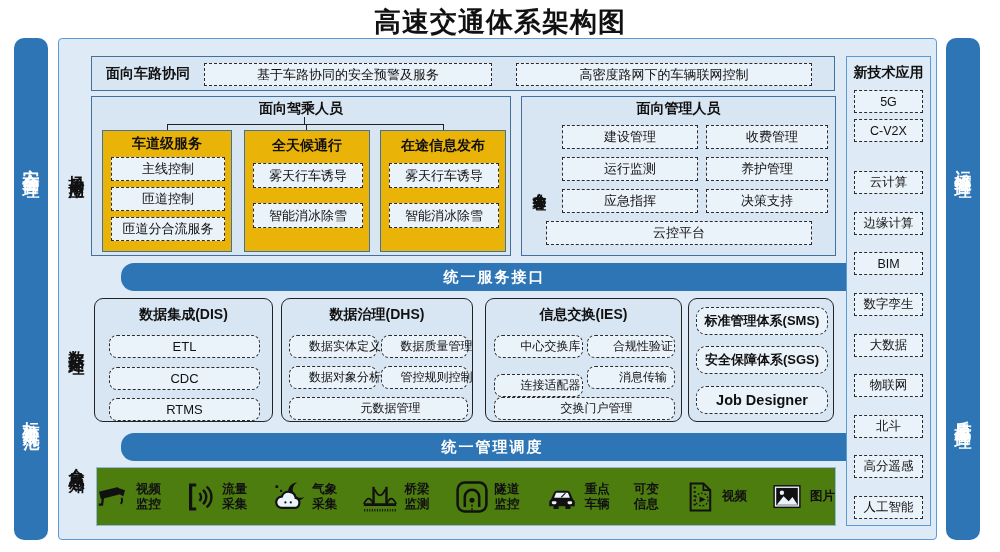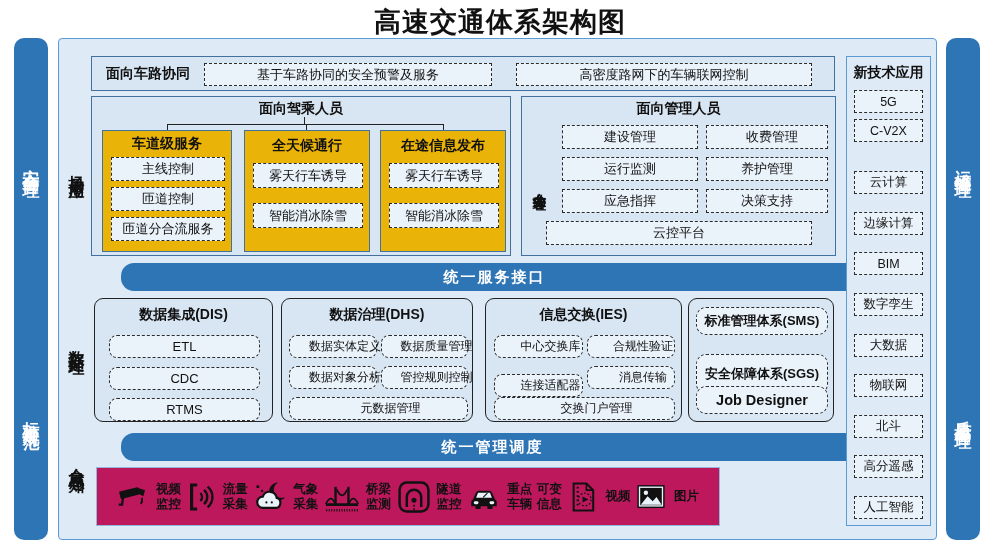--- a/index.html
+++ b/index.html
@@ -22,22 +22,22 @@
   .dash.small{font-size:12px;padding-left:24px;}
   .dash.boldtxt{font-weight:700;font-size:13.5px;border-radius:10px;}
   .bluebar{position:absolute;height:28px;background:#2E75B6;border-radius:13px;color:#fff;font-weight:700;
            font-size:15px;display:flex;align-items:center;justify-content:center;letter-spacing:2px;margin-left:30px;}
   .databox{position:absolute;background:#D8E6F4;border:1.4px solid #222;border-radius:9px;box-sizing:border-box;top:259px;height:124px;}
   .cline{position:absolute;background:transparent;}
   .hline{border-top:1.5px solid #222;}
   .vline{border-left:1.5px solid #222;}
   .sideveer{position:absolute;writing-mode:vertical-lr;text-orientation:upright;font-weight:700;font-size:13.5px;
             display:flex;align-items:center;justify-content:center;letter-spacing:1px;}
-  .sensorrow{position:absolute;left:37px;top:428px;width:624px;height:59px;background:#be185d;border:1px solid #8FB8DC;
-             box-sizing:border-box;display:flex;align-items:center;justify-content:space-between;padding:0 20px;}
+  .sensorrow{position:absolute;left:37px;top:428px;width:740px;height:59px;background:#4d7c0f;border:1px solid #8FB8DC;
+             box-sizing:border-box;display:flex;align-items:center;justify-content:space-between;padding:0 0;}
   .sensor{display:flex;align-items:center;gap:5px;}
   .sensor svg{display:block;}
   .slabel{font-size:12.5px;font-weight:700;line-height:1.18;width:27px;}
   .slabel.single{width:auto;white-space:nowrap;}
   .ntcol{position:absolute;left:787px;top:17px;width:85px;height:470px;background:#DEEBF7;border:1px solid #5B9BD5;box-sizing:border-box;}
   .nttitle{position:absolute;top:7px;left:0;right:0;text-align:center;font-weight:700;font-size:14px;white-space:nowrap;}
   .ntitem{left:7px;width:69px;height:23px;font-size:12.5px;}
 </style>
 </head>
 <body>
@@ -129,21 +129,21 @@
       <div class="sectitle center" style="top:7px;font-size:14px;">信息交换(IES)</div>
       <div class="dash round small" style="left:8px;top:36px;width:89px;height:23px;">中心交换库</div>
       <div class="dash round small" style="left:101px;top:36px;width:88px;height:23px;">合规性验证</div>
       <div class="dash round small" style="left:8px;top:67px;width:89px;height:23px;margin-top:8px;">连接适配器</div>
       <div class="dash round small" style="left:101px;top:67px;width:88px;height:23px;">消息传输</div>
       <div class="dash round small" style="left:8px;top:98px;width:181px;height:23px;">交换门户管理</div>
     </div>
 
     <div class="databox" style="left:629px;width:146px;">
       <div class="dash boldtxt" style="left:7px;top:8px;width:132px;height:28px;font-size:13px;">标准管理体系(SMS)</div>
-      <div class="dash boldtxt" style="left:7px;top:55px;width:132px;height:40px;font-size:13px;">安全保障体系(SGS)</div>
+      <div class="dash boldtxt" style="left:7px;top:47px;width:132px;height:28px;font-size:13px;">安全保障体系(SGS)</div>
       <div class="dash boldtxt" style="left:7px;top:87px;width:132px;height:28px;font-size:14.5px;">Job Designer</div>
     </div>
 
     <div class="bluebar" style="left:32px;top:394px;width:743px;">统一管理调度</div>
 
     <div class="sensorrow">
 
       <div class="sensor">
         <svg width="34" height="34" viewBox="0 0 40 40">
           <rect x="3" y="11" width="23" height="9" rx="1" transform="rotate(-14 14 15)" fill="#111"></rect>

